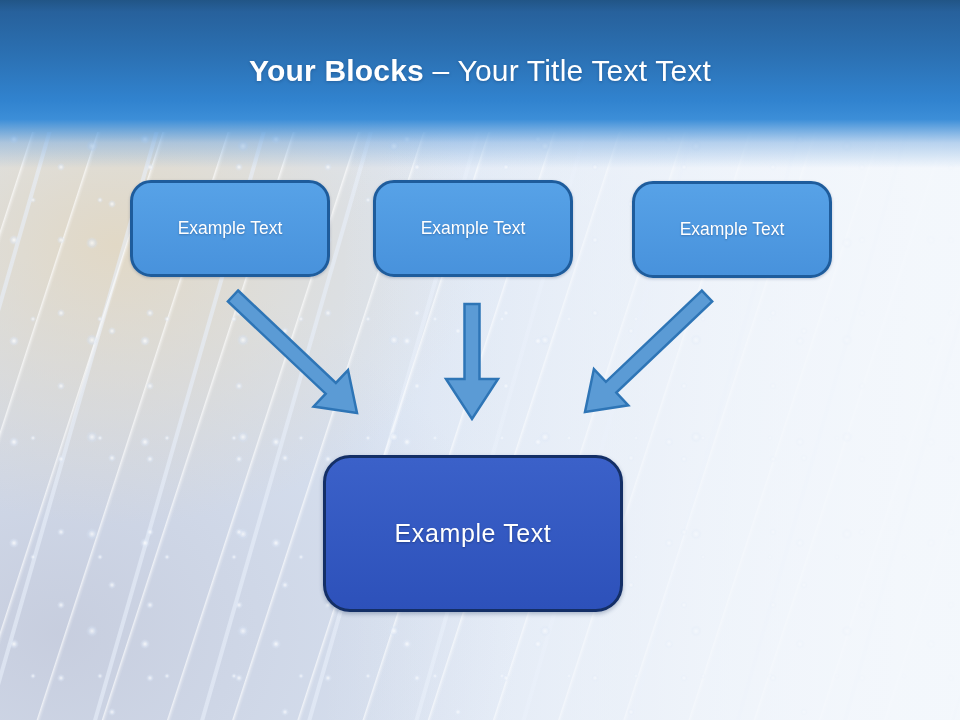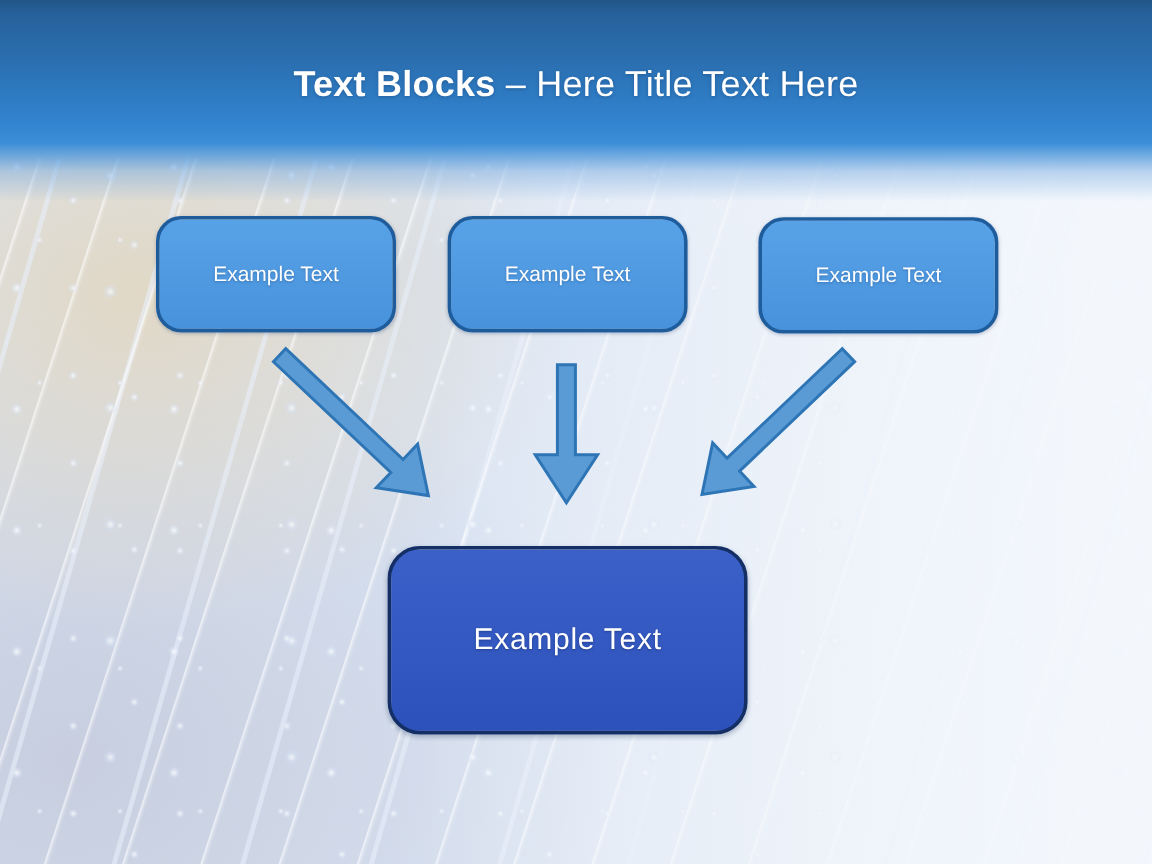--- a/index.html
+++ b/index.html
@@ -107,23 +107,23 @@
 
 <div class="slide">
 
   <div class="bg-base"></div>
   <div class="streaks"></div>
   <div class="droplets"></div>
   <div class="wash"></div>
 
   <div class="header"></div>
   <div class="title">
-    <span class="bold">Text Blocks</span>
+    <span class="bold">Your Blocks</span>
     <span> </span>
-    <span class="regular">– Here Title Text Here</span>
+    <span class="regular">– Your Title Text Text</span>
   </div>
 
   <div class="tbox tbox1">
     <span>Example Text</span>
   </div>
   <div class="tbox tbox2">
     <span>Example Text</span>
   </div>
   <div class="tbox tbox3">
     <span>Example Text</span>

